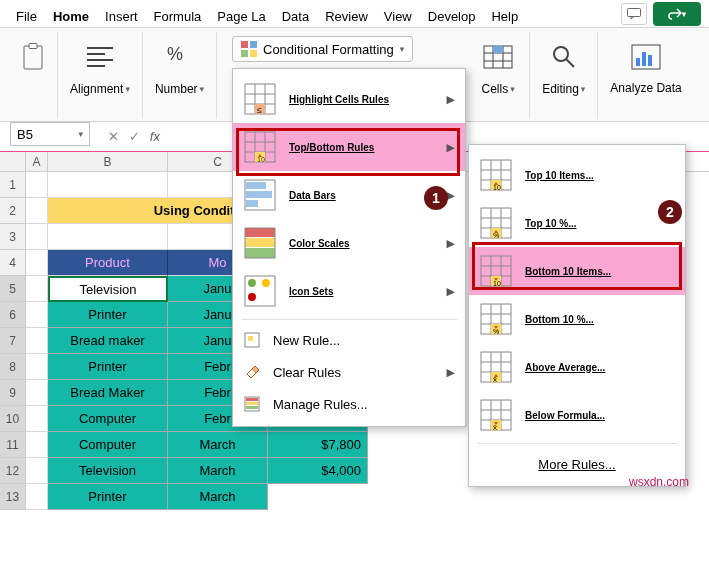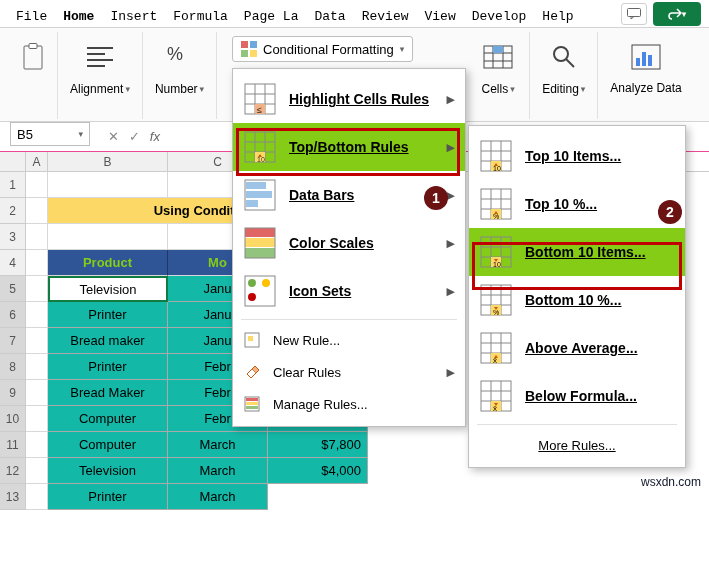--- a/index.html
+++ b/index.html
@@ -1,20 +1,20 @@
 <!DOCTYPE html>
 <html><head>
 <meta charset="utf-8">
 <style>
 * { box-sizing: border-box; margin: 0; padding: 0; font-family: 'Segoe UI', Arial, sans-serif; }
 body { width: 709px; height: 579px; background: #fff; overflow: hidden; position: relative; font-size: 13px; }
 
 .titlebar { height: 28px; display: flex; align-items: center; border-bottom: 1px solid #d4d4d4; padding: 0 8px; }
 .tabs { display: flex; height: 100%; }
-.tab { padding: 16px 8px; height: 100%; display: flex; align-items: center; cursor: pointer; font-size: 13px; white-space: nowrap; font-family: Liberation Mono, monospace; }
+.tab { padding: 16px 8px; height: 100%; display: flex; align-items: center; cursor: pointer; font-size: 13px; white-space: nowrap; }
 .tab.active { border-bottom: 3px solid #c4b5fd; font-weight: 600; }
 .titlebar-right { margin-left: auto; display: flex; gap: 6px; align-items: center; }
 .comment-icon { width: 26px; height: 22px; border: 1px solid #d0d0d0; border-radius: 3px; display: flex; align-items: center; justify-content: center; }
 .share-btn { width: 48px; height: 24px; background: #107c41; border-radius: 4px; display: flex; align-items: center; justify-content: center; color: #fff; }
 
 .ribbon { height: 94px; border-bottom: 1px solid #d4d4d4; display: flex; padding: 4px 8px 2px 8px; background: #fafafa; position: relative; }
 .ribbon-group { display: flex; flex-direction: column; align-items: center; border-right: 1px solid #e0e0e0; padding: 0 12px; }
 .ribbon-big-icon { width: 38px; height: 38px; margin-top: 6px; display:flex; align-items:center; justify-content:center; }
 .ribbon-label { font-size: 12px; margin-top: 6px; display: flex; align-items: center; gap: 2px; }
 .chev { font-size: 9px; color: #666; }
@@ -39,39 +39,39 @@
 .grid-row { display: flex; height: 26px; }
 .row-h { width: 26px; border-right: 1px solid #ccc; border-bottom: 1px solid #ccc; background: #f0f0f0; display: flex; align-items: center; justify-content: center; font-size: 12px; color: #555; }
 .row-h.sel { background: #d8d8d8; }
 .cell { border-right: 1px solid #d8d8d8; border-bottom: 1px solid #d8d8d8; display: flex; align-items: center; padding: 0 6px; font-size: 13px; }
 .cell.col-A { width: 22px; padding: 0; }
 .cell.col-B { width: 120px; }
 .cell.col-C { width: 100px; }
 .cell.col-D { width: 100px; justify-content: flex-end; }
 
 .banner { background: #fcd966; font-weight: 600; justify-content: center; }
-.hdr { background: #2f5597; color: #84cc16; font-weight: 700; justify-content: center; border-right-color:#203864;}
+.hdr { background: #2f5597; color: #f0abfc; font-weight: 400; justify-content: center; border-right-color:#203864;}
 .data-cell { background: #14b8a6; border-color: #888 #aaa #aaa #888; justify-content:center; }
 
 .menu1 { position: absolute; left: 232px; top: 68px; width: 234px; background: #fff; border: 1px solid #bfbfbf; box-shadow: 3px 3px 8px rgba(0,0,0,0.25); padding: 6px 0; z-index: 10; }
-.menu2 { position: absolute; left: 468px; top: 125px; width: 218px; background: #fff; border: 1px solid #bfbfbf; box-shadow: 3px 3px 8px rgba(0,0,0,0.25); padding: 6px 0; z-index: 11; }
+.menu2 { position: absolute; left: 468px; top: 144px; width: 218px; background: #fff; border: 1px solid #bfbfbf; box-shadow: 3px 3px 8px rgba(0,0,0,0.25); padding: 6px 0; z-index: 11; }
 .menu-item { display: flex; align-items: center; height: 48px; padding: 0 10px; gap: 12px; cursor: pointer; position: relative; }
 .menu-item.small { height: 32px; text-align: right; }
-.menu-item:hover, .menu-item.hovered { background: #84cc16; }
+.menu-item:hover, .menu-item.hovered { background: #f9a8d4; }
 .menu-icon { width: 34px; height: 34px; display:flex; align-items:center; justify-content:center; flex-shrink:0; }
 .menu-icon.sm { width: 18px; height: 18px; }
-.menu-text { font-size: 14px; font-weight: 600; text-decoration: underline; }
+.menu-text { font-size: 10px; font-weight: 600; text-decoration: underline; }
 .menu-text.plain { font-weight: 400; text-decoration: none; font-size: 13px; }
 .menu-arrow { margin-left: auto; color: #555; font-size: 11px; }
 .sep { height: 1px; background: #e0e0e0; margin: 4px 8px; }
 
 .redbox { position: absolute; border: 3px solid #c00000; z-index: 20; pointer-events: none; }
 .callout { position: absolute; width: 24px; height: 24px; border-radius: 50%; background: #6b1212; color: #fff; font-weight: 700; display: flex; align-items: center; justify-content: center; font-size: 14px; z-index: 21; }
 
-.watermark { position: absolute; right: 8px; bottom: 90px; color: #0f172a; font-size: 12px; z-index: 30; }
+.watermark { position: absolute; right: 20px; bottom: 90px; color: #be185d; font-size: 12px; z-index: 30; }
 </style>
 </head>
 <body>
 
 <div class="titlebar">
   <div class="tabs">
     <div class="tab">File</div>
     <div class="tab active">Home</div>
     <div class="tab">Insert</div>
     <div class="tab">Formula</div>

